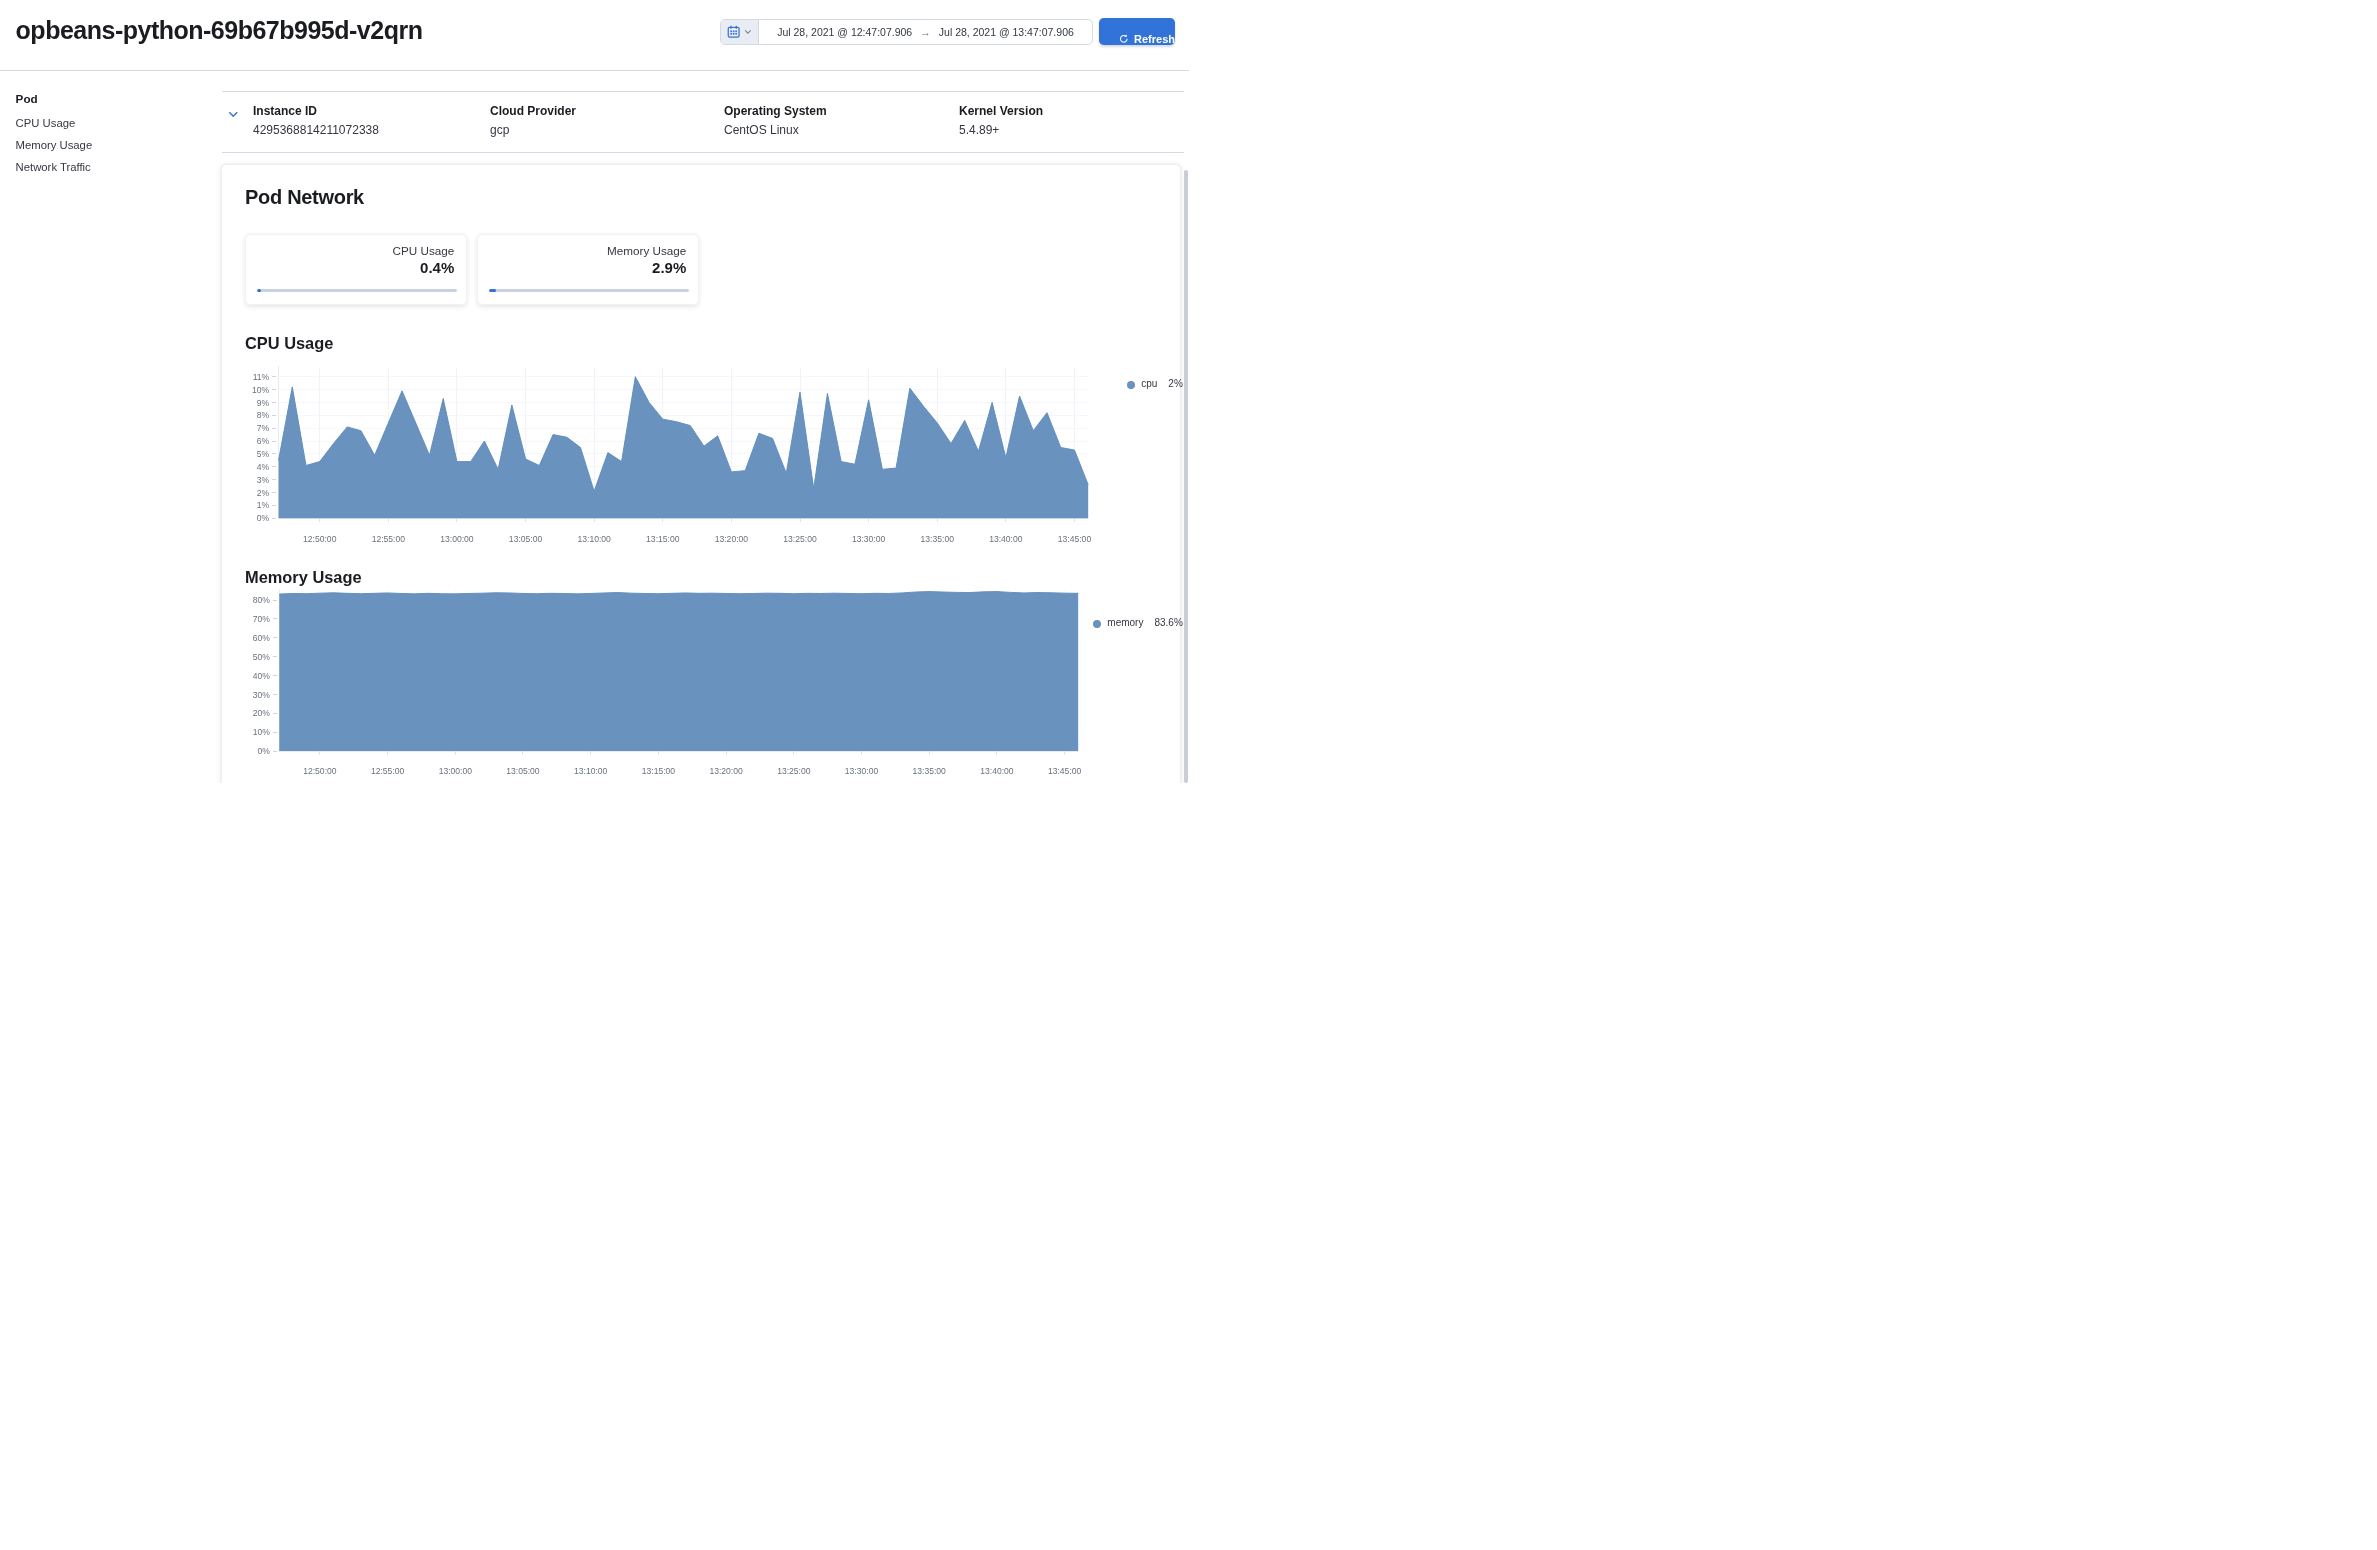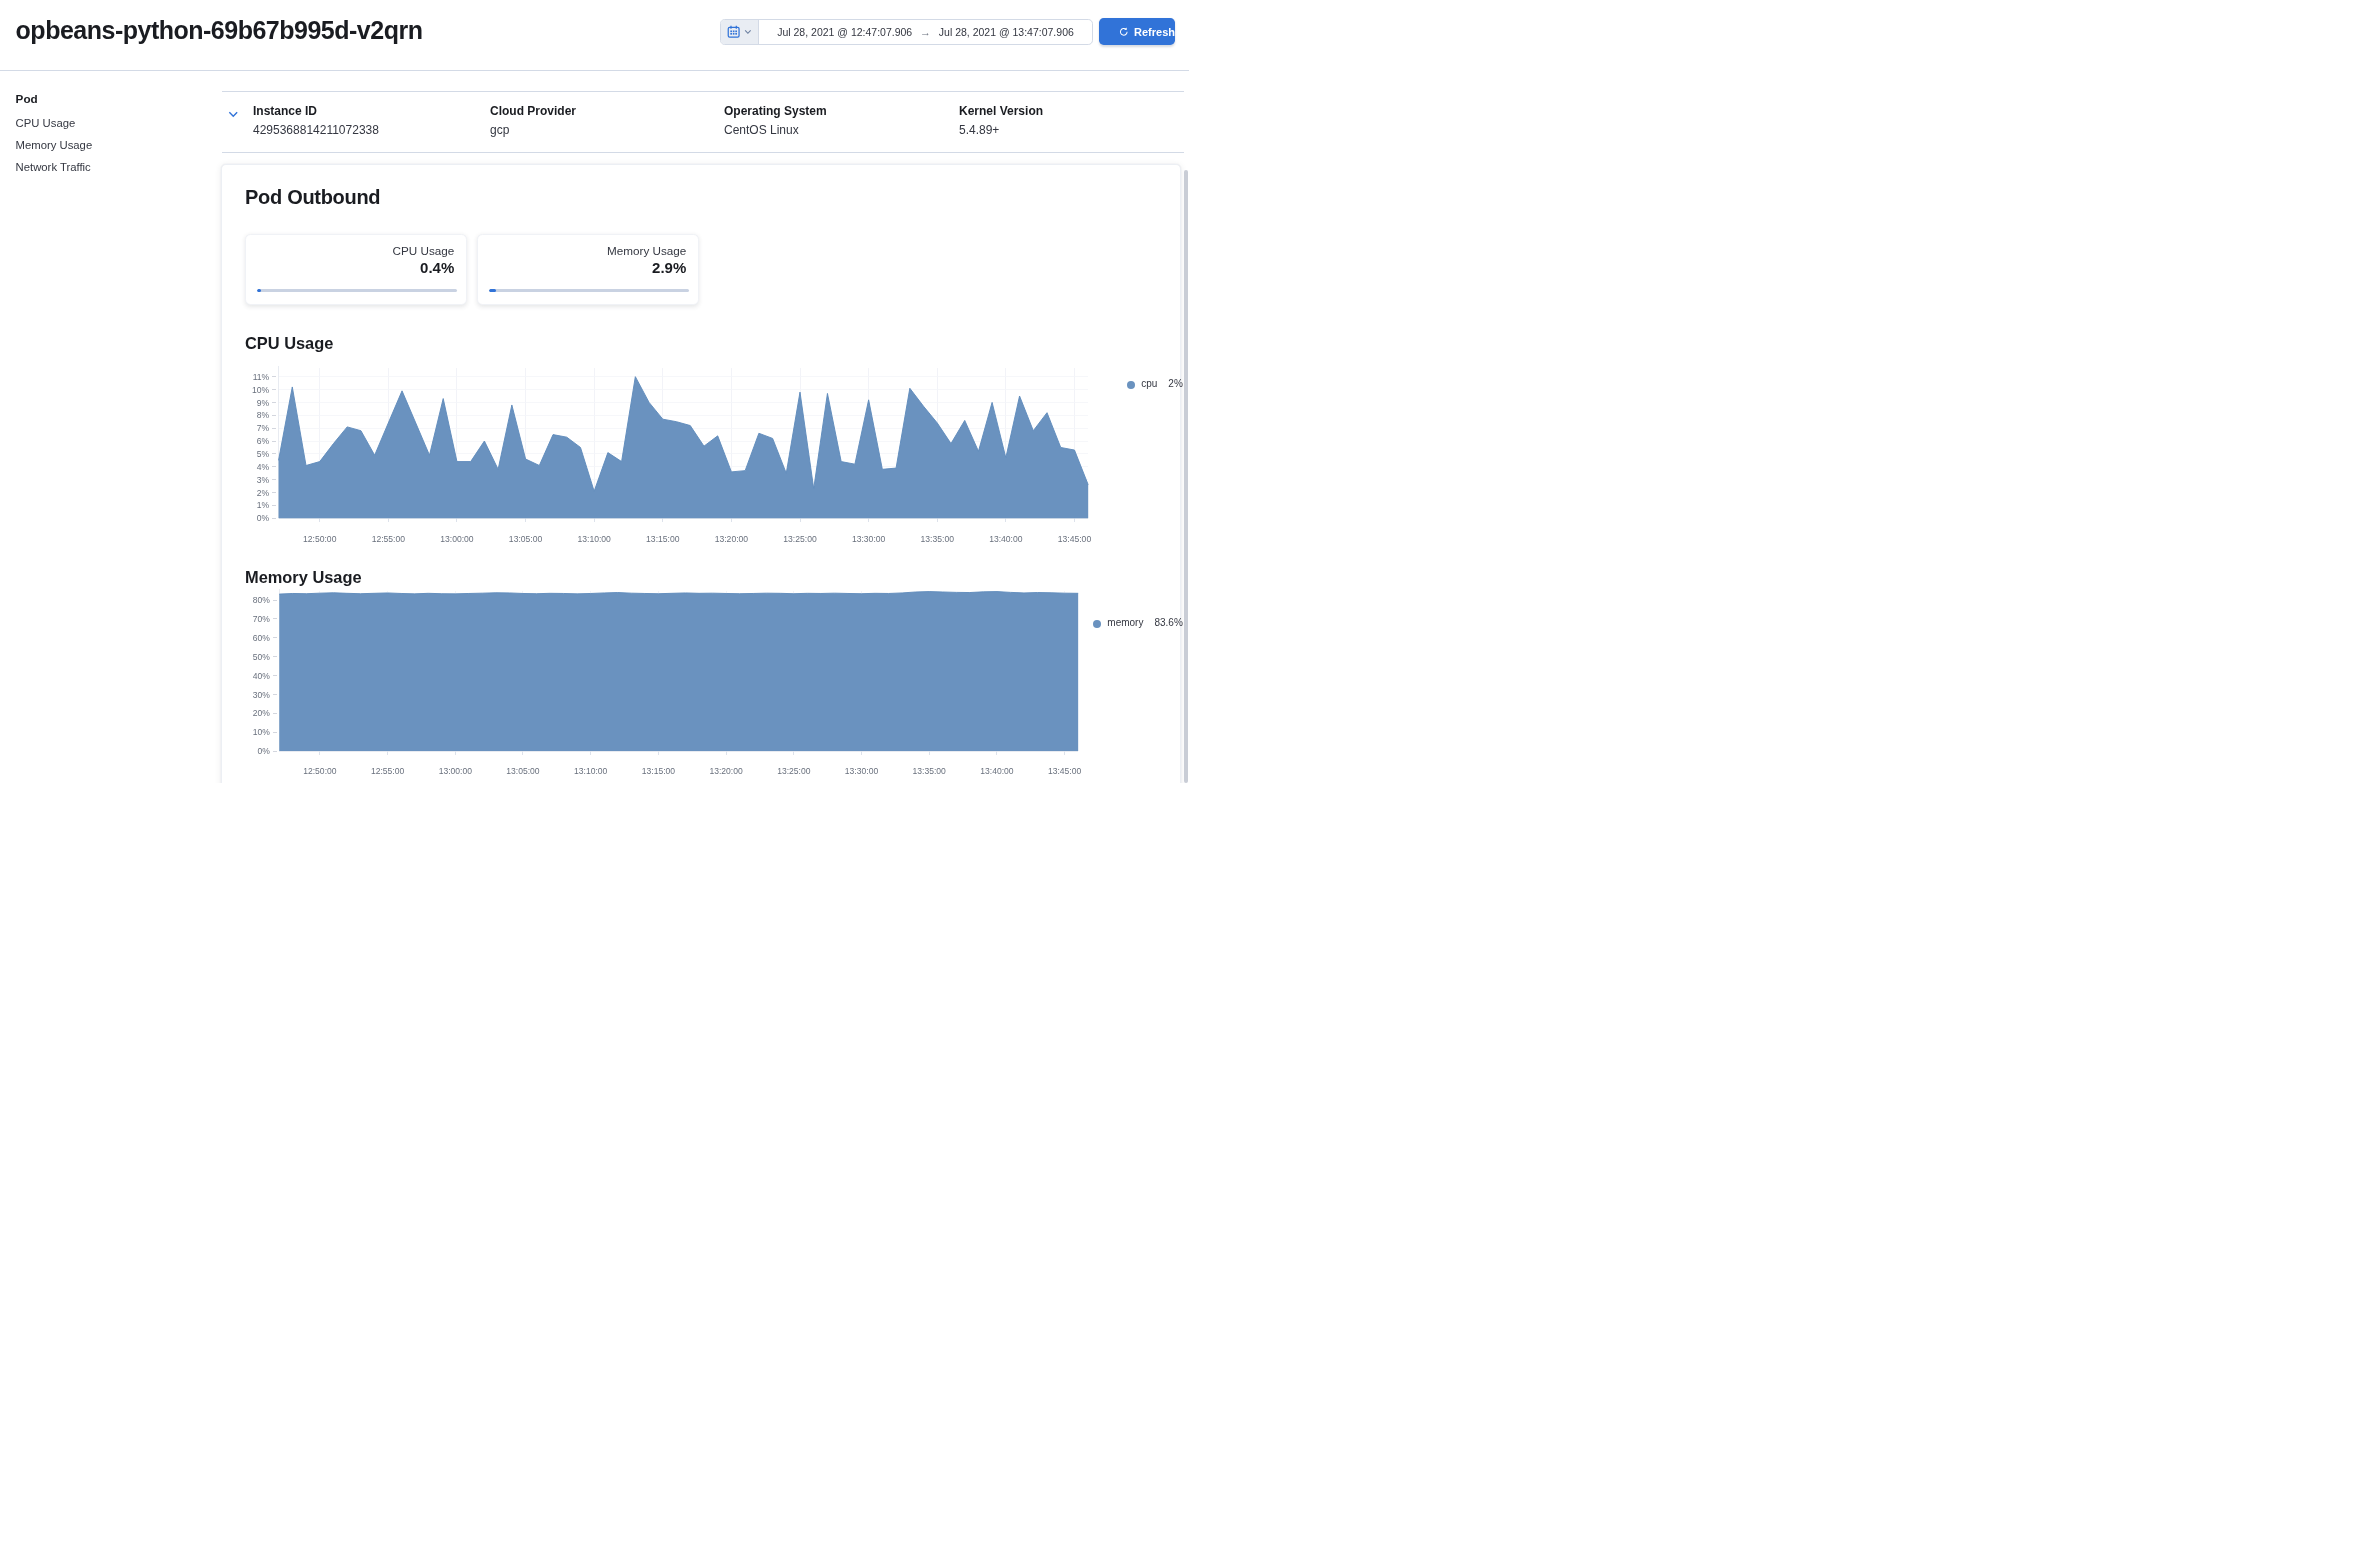--- a/index.html
+++ b/index.html
@@ -17,21 +17,21 @@
     background:#fff; overflow:hidden; }
   .dp-cal { width:38px; display:flex; align-items:center; justify-content:center; gap:3.1px;
     background:#e9edf3; border-right:0.8px solid #d3dae6; cursor:pointer; }
   .dp-dates { flex:1; display:flex; align-items:center; justify-content:center; gap:7.8px;
     font-size:10.5px; color:#343741; white-space:nowrap; }
   .dp-date { cursor:pointer; }
   .dp-arrow { color:#69707d; font-size:11px; }
 
   .refresh-btn { position:absolute; right:14px; top:10px; width:76px; height:27px;
     background:#3173d8; color:#fff; border:none; border-radius:4.7px; font-size:11px;
-    font-weight:700; font-family:inherit; display:flex; align-items:center; justify-content:center;
+    font-weight:700; font-family:inherit; display:flex; align-items:flex-end; justify-content:center;
     gap:5.5px; cursor:pointer; box-shadow:0 1.6px 2.3px rgba(30,50,90,.18);padding-left:20px; }
 
   
   .sidebar { position:absolute; left:15.6px; top:84px; width:187px; }
   .nav-section { font-size:11.7px; font-weight:700; color:#1a1c21; margin-bottom:11.7px; }
   .nav-item { display:block; font-size:11.3px; color:#343741; margin-bottom:10px;
     text-decoration:none; cursor:pointer; }
 
   
   .meta-strip { position:absolute; left:222px; top:83px; width:962px; height:62px;
@@ -143,21 +143,21 @@
       <div class="meta-label">Operating System</div>
       <div class="meta-value">CentOS Linux</div>
     </div>
     <div class="meta-col" style="left:737px">
       <div class="meta-label">Kernel Version</div>
       <div class="meta-value">5.4.89+</div>
     </div>
   </section>
 
   <section class="panel"></section>
-  <h2 class="panel-title">Pod Outbound</h2>
+  <h2 class="panel-title">Pod Network</h2>
 
   <div class="cards-row">
     <div class="metric-card">
       <div class="m-label">CPU Usage</div>
       <div class="m-value">0.4%</div>
       <div class="m-bar">
           <div class="m-bar-fill" style="width: 1.9%;"></div>
         </div>
     </div>
     <div class="metric-card">

